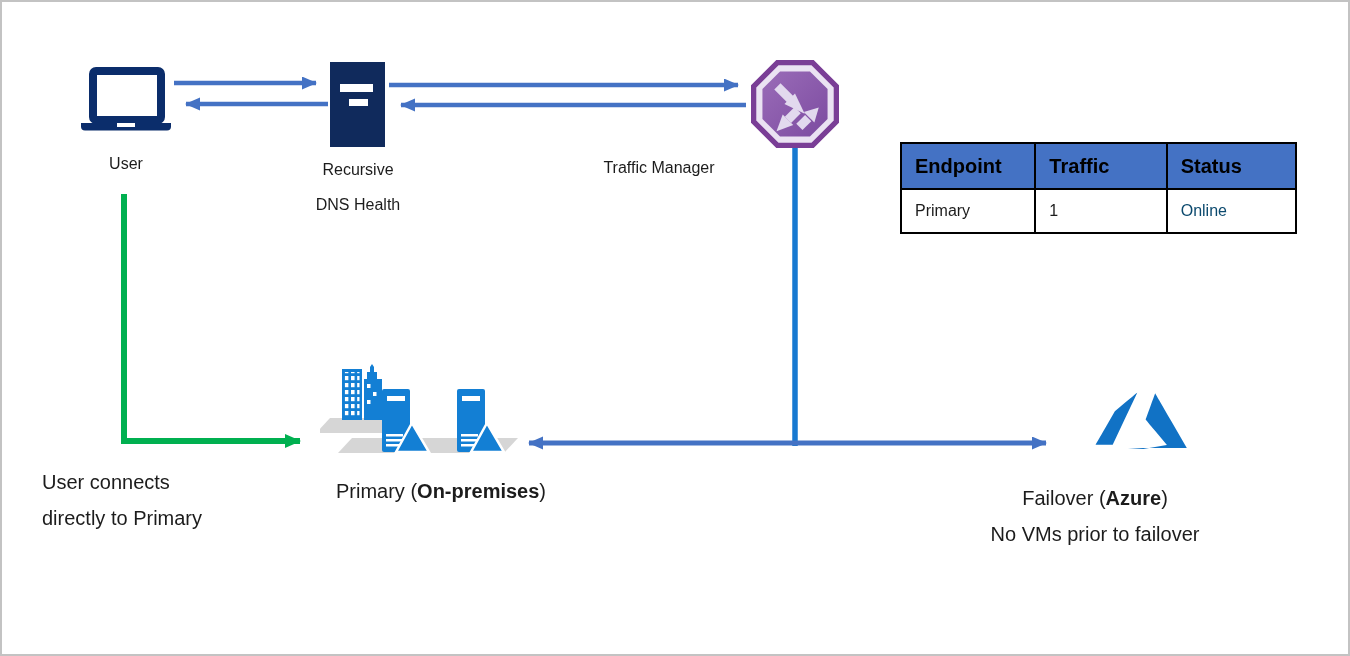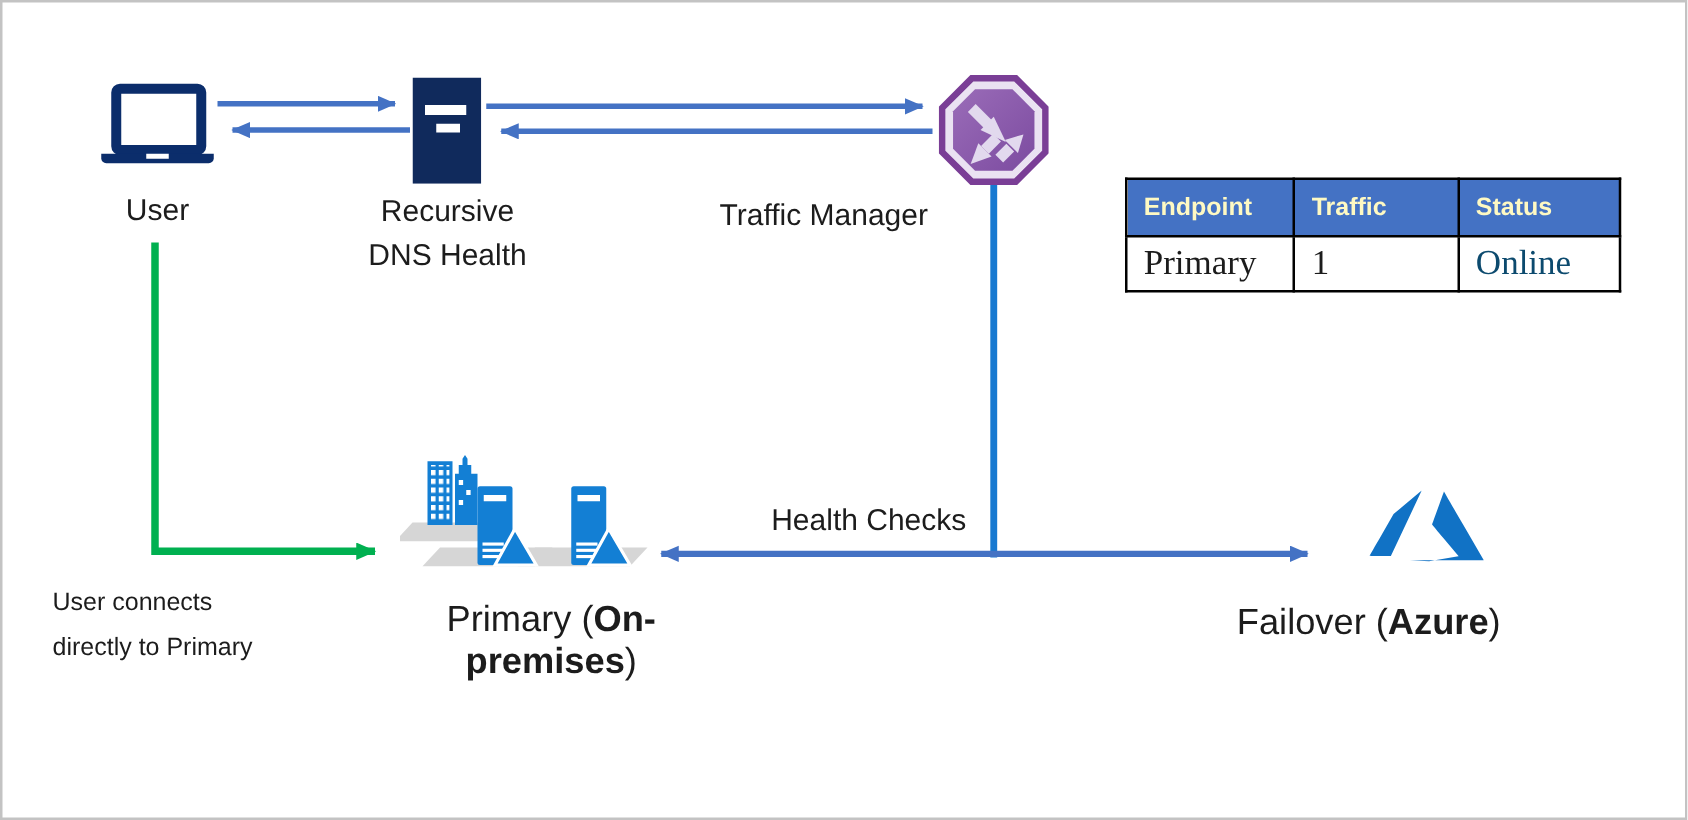--- a/index.html
+++ b/index.html
@@ -7,43 +7,43 @@
     position:relative;
     width:1350px;height:656px;
     background:#ffffff;
     border:2px solid #c3c3c3;
     box-sizing:border-box;
     font-family:"Liberation Sans", sans-serif;
     color:#1c1c1c;
     overflow:hidden;
   }
   .abs{position:absolute;}
-  .label{position:absolute;font-size:24px;color:#1c1c1c;}
+  .label{position:absolute;font-size:16px;color:#1c1c1c;}
   .center{text-align:center;}
   .lh{line-height:35px;}
   .note{font-size:20px;line-height:36px;}
-  .biglabel{font-size:29px;}
+  .biglabel{font-size:20px;}
   
   table.ep{
     position:absolute;left:898px;top:140px;
     border-collapse:collapse;table-layout:fixed;
     width:397px;background:#ffffff;
   }
   table.ep th, table.ep td{
     border:2px solid #000000;
     padding:0 0 0 13px;
     text-align:left;
     vertical-align:middle;
     overflow:hidden;white-space:nowrap;
   }
   table.ep th{
-    background:#4472C4;color:#fef9c3;
+    background:#4472C4;color:#000000;
     font-size:20px;font-weight:bold;height:44px;
   }
-  table.ep td{font-size:28px;height:42px;color:#1c1c1c;font-family:Liberation Serif, serif;}
+  table.ep td{font-size:16px;height:42px;color:#1c1c1c;}
   table.ep td.online{color:#0c4a6e;}
   .c-end{width:133px;} .c-pri{width:130px;} .c-sta{width:128px;}
   svg{display:block;}
 </style>
 </head>
 <body>
 
 <div class="canvas">
 
   <svg class="abs" style="left:0;top:0;" width="1350" height="656">
@@ -142,33 +142,33 @@
 
   <div class="label center" style="left:74px;top:153px;width:100px;">User</div>
 
   <div class="label center lh" style="left:256px;top:150px;width:200px;">
     <span>Recursive</span><br>
     <span>DNS Health</span>
   </div>
 
   <div class="label center" style="left:557px;top:157px;width:200px;">Traffic Manager</div>
 
-  <div class="label center" style="left:593px;top:401px;width:200px;">Health Checks</div>
 
   <div class="label note" style="left:40px;top:462px;width:270px;">
     <span>User connects</span><br>
     <span>directly to Primary</span>
   </div>
 
   <div class="label center biglabel" style="left:289px;top:478px;width:300px;">
     <span>Primary (</span><b>On-premises</b><span>)</span>
   </div>
 
   <div class="label center biglabel lh" style="left:923px;top:478px;width:340px;line-height:36px;">
     <span>Failover (</span><b>Azure</b><span>)</span><br>
+    <span>No VMs prior to failover</span>
   </div>
 
   <table class="ep">
     <colgroup>
         <col class="c-end">
         <col class="c-pri">
         <col class="c-sta">
       </colgroup>
     <thead>
       <tr>

